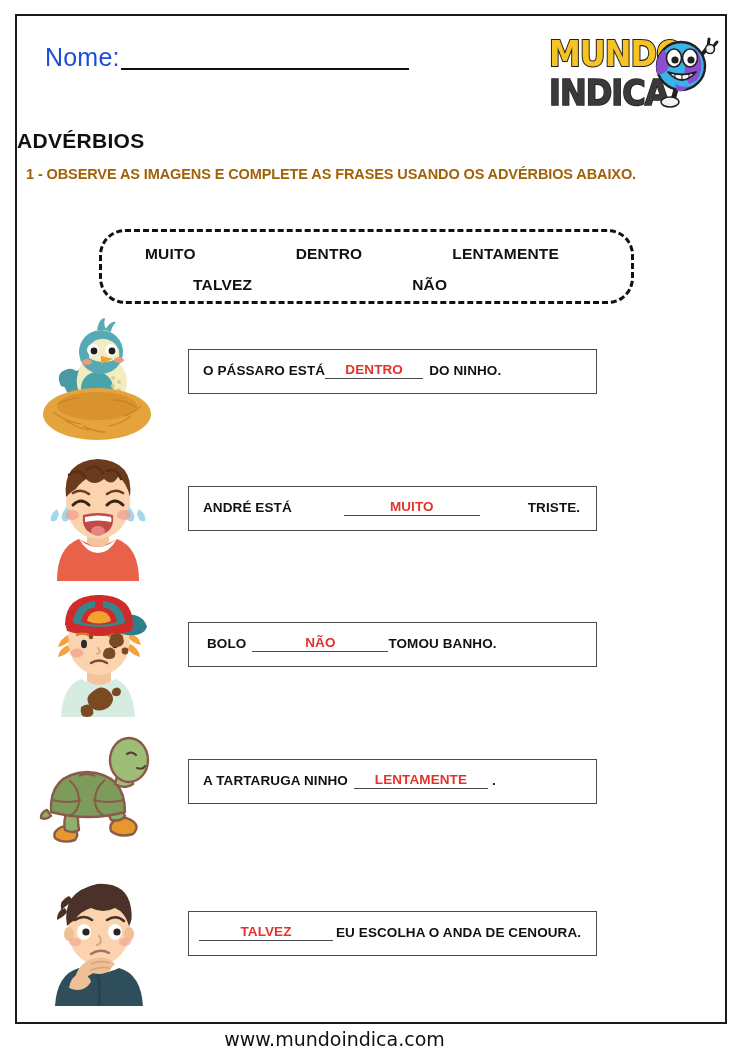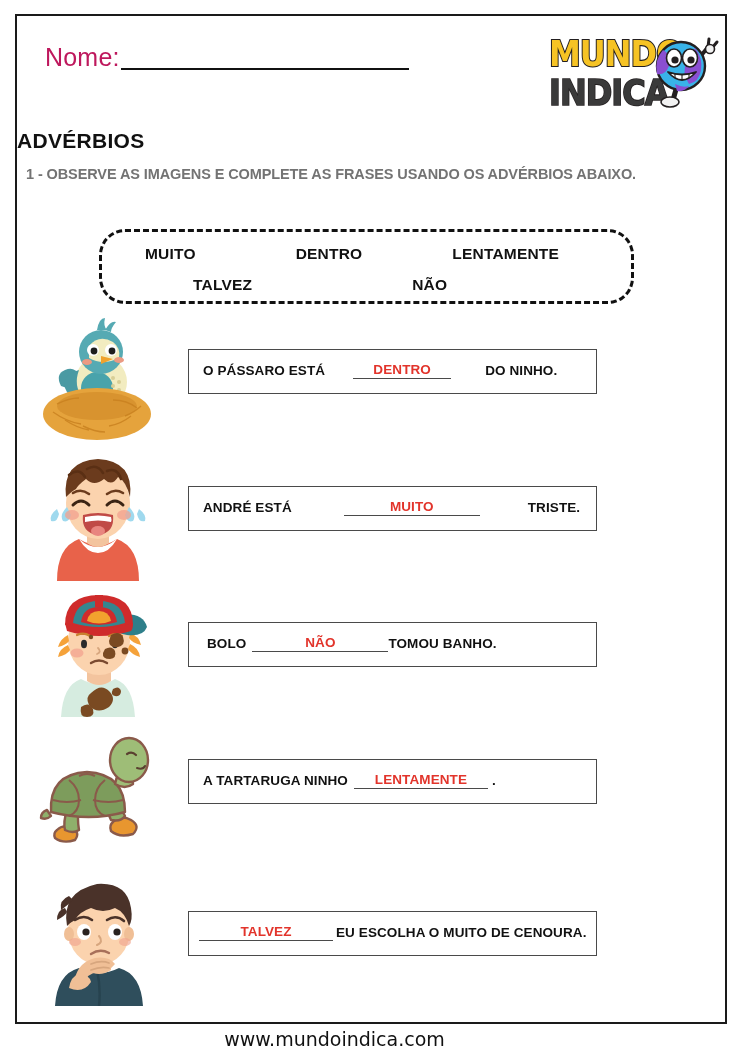--- a/index.html
+++ b/index.html
@@ -32,21 +32,21 @@
     position: absolute;
     left: 0; top: 0;
     width: 100%;
     height: 110px;
   }
   #name-row {
     position: absolute;
     left: 28px;
     top: 27px;
     font-size: 25px;
-    color: #be185d;
+    color: #1d4ed8;
     letter-spacing: 0.2px;
     white-space: nowrap;
   }
   #name-row .field-line {
     display: inline-block;
     width: 288px;
     border-bottom: 2px solid #111;
     height: 22px;
     vertical-align: -4px;
     margin-left: 1px;
@@ -115,21 +115,21 @@
   }
 
   
   #instruction {
     position: absolute;
     left: 9px;
     top: 148px;
     width: 700px;
     font-size: 14.5px;
     font-weight: bold;
-    color: #737373;
+    color: #a16207;
     line-height: 1.45;
     letter-spacing: -0.1px;
   }
 
   
   #word-bank {
     position: absolute;
     left: 82px;
     top: 213px;
     width: 535px;
@@ -199,21 +199,21 @@
     text-align: center;
     color: #E2342B;
     font-weight: bold;
     border-bottom: 1.5px solid #4a4a4a;
     padding: 0 4px 1px 4px;
     position: relative;
     top: -1px;
   }
 
   
-  #row-1 .sentence-inner { padding-left: 12px; gap: 28px; }
+  #row-1 .sentence-inner { padding-left: 12px; }
   #row-1 .answer-blank { width: 90px; }
   #row-1 .seg-post { padding-left: 6px; }
 
   #row-2 .sentence-inner { padding-left: 12px; gap: 48px; }
   #row-2 .answer-blank { width: 128px; }
   #row-2 .seg-pre { padding-right: 4px; }
 
   #row-3 .sentence-inner { padding-left: 16px; }
   #row-3 .answer-blank { width: 128px; }
   #row-3 .seg-pre { padding-right: 6px; }
@@ -532,20 +532,20 @@
 
         <path d="M36 100 q4 -16 20 -20 q14 -2 20 6 q-6 8 -18 8 q-10 2 -12 10 z" fill="#f0bf96"></path>
         <path d="M52 86 q10 -4 18 -1 M52 92 q10 -4 18 -2" stroke="#d7a67e" stroke-width="1.8" fill="none" stroke-linecap="round"></path>
         <path d="M30 110 q2 -12 10 -14 q10 0 12 8 q-8 12 -22 6 z" fill="#f0bf96"></path>
       </svg>
     </div>
     <div class="sentence-box">
       <div class="sentence-inner">
         <span class="seg-pre"></span>
           <span class="answer-blank">TALVEZ</span>
-          <span class="seg-post">EU ESCOLHA O MUITO DE CENOURA.</span>
+          <span class="seg-post">EU ESCOLHA O ANDA DE CENOURA.</span>
       </div>
     </div>
   </div>
 
 </div>
 
 <div id="footer">www.mundoindica.com</div>
 
 </body></html>

